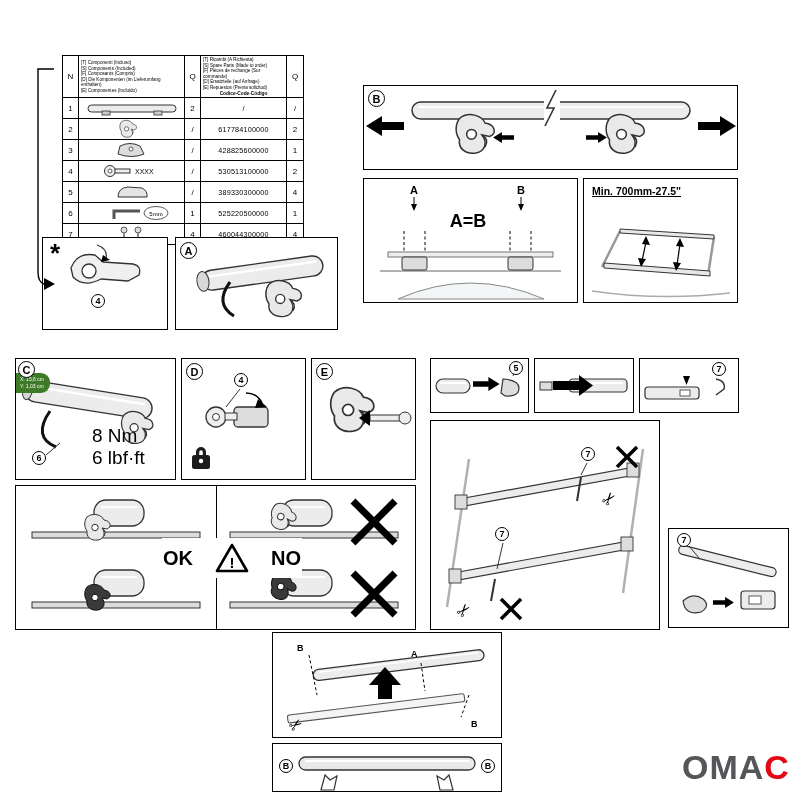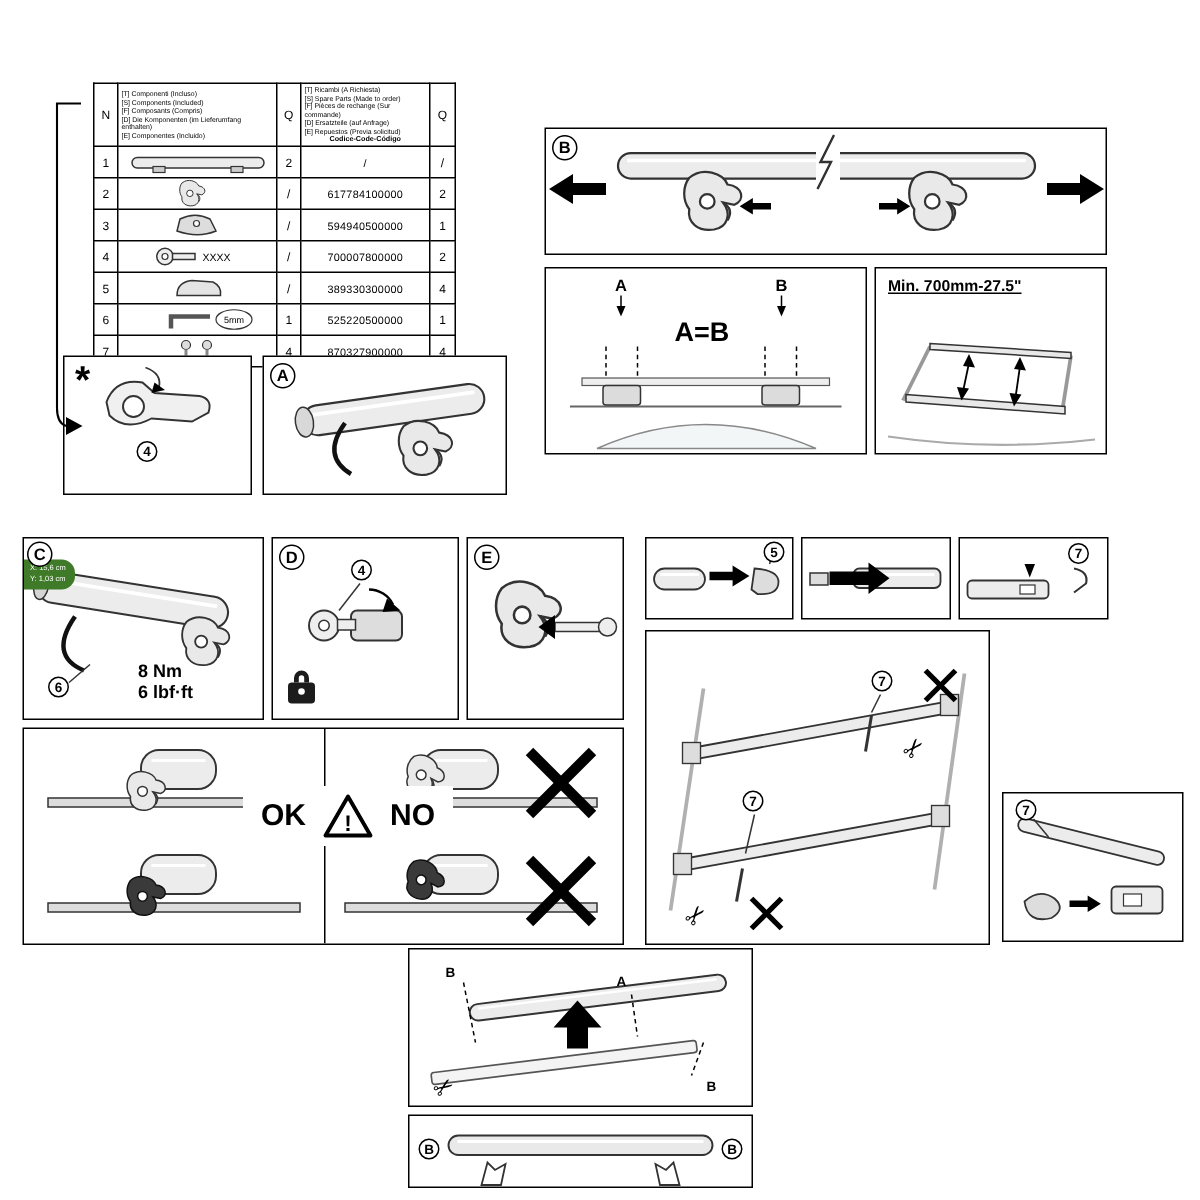--- a/index.html
+++ b/index.html
@@ -23,24 +23,24 @@
   .hdr-multi { font-size:4.6px; line-height:1.2; text-align:left; padding:1px 2px; white-space:pre-line; font-weight:normal; }
   .code-label { font-size:4.8px; text-align:center; font-weight:bold; padding-bottom:1px; }
   .num-cell { font-size:8px; font-weight:normal; }
   .code-cell { font-size:7.2px; letter-spacing:0.2px; }
   .img-cell svg { display:block; margin:0 auto; }
   
   .dash { stroke:#000; stroke-width:1; stroke-dasharray:3 2.5; fill:none; }
   .min-text { position:absolute; left:8px; top:6px; font-weight:bold; font-size:10.5px; text-decoration:underline; }
   .c-tag { position:absolute; left:0; top:14px; background:#3f7a28; color:#fff; font-size:5px;
     line-height:1.35; padding:3px 6px 3px 4px; border-radius:0 9px 9px 0; z-index:2; }
-  .torque { position:absolute; left:76px; top:66px; font-weight:bold; font-size:12px; line-height:1.15;margin-top:16px; }
+  .torque { position:absolute; left:76px; top:66px; font-weight:normal; font-size:19px; line-height:1.15; }
   .divider { position:absolute; top:0; bottom:0; width:1px; background:#000; }
-  .okno-center { position:absolute; left:146px; top:38px; width:140px; height:40px; background:#fff;
-    display:flex; align-items:center; justify-content:center; gap:11px; z-index:2; }
+  .okno-center { position:absolute; left:146px; top:52px; width:140px; height:40px; background:#fff;
+    display:flex; align-items:center; justify-content:center; gap:22px; z-index:2; }
   .okno-word { font-weight:bold; font-size:20px; }
   .xbig line { stroke:#000; stroke-width:7; }
   .xmark line { stroke:#000; stroke-width:3.5; }
   .logo { position:absolute; left:682px; top:748px; font-size:34px; font-weight:bold; letter-spacing:1px; }
   .logo-gray { color:#55565a; } .logo-red { color:#e30613; }
 </style>
 </head>
 <body>
 
 <div class="stage">
@@ -124,35 +124,35 @@
     </tr>
     <tr>
       <td class="num-cell">3</td>
       <td class="img-cell">
         <svg width="100" height="20" viewBox="0 0 100 20">
           <path d="M38,6 q10,-5 20,0 l4,8 q-12,5 -26,0 z" fill="#ddd" stroke="#333"></path>
           <circle cx="49" cy="9" r="2" fill="#fff" stroke="#333" stroke-width="0.8"></circle>
         </svg>
       </td>
       <td class="num-cell">/</td>
-      <td class="code-cell">594940500000</td>
+      <td class="code-cell">428825600000</td>
       <td class="num-cell">1</td>
     </tr>
     <tr>
       <td class="num-cell">4</td>
       <td class="img-cell">
         <svg width="100" height="20" viewBox="0 0 100 20">
           <circle cx="28" cy="10" r="5.5" fill="#eee" stroke="#333"></circle>
           <circle cx="28" cy="10" r="2" fill="#fff" stroke="#333" stroke-width="0.8"></circle>
           <rect x="33" y="8" width="15" height="4" fill="#eee" stroke="#333"></rect>
           <text x="53" y="13" font-size="7">XXXX</text>
         </svg>
       </td>
       <td class="num-cell">/</td>
-      <td class="code-cell">700007800000</td>
+      <td class="code-cell">530513100000</td>
       <td class="num-cell">2</td>
     </tr>
     <tr>
       <td class="num-cell">5</td>
       <td class="img-cell">
         <svg width="100" height="20" viewBox="0 0 100 20">
           <path d="M36,15 q0,-9 10,-10 l14,1 q6,3 5,9 z" fill="#e4e4e4" stroke="#333"></path>
         </svg>
       </td>
       <td class="num-cell">/</td>
@@ -176,21 +176,21 @@
       <td class="num-cell">7</td>
       <td class="img-cell">
         <svg width="100" height="20" viewBox="0 0 100 20">
           <circle cx="42" cy="6" r="3" fill="#ddd" stroke="#333" stroke-width="0.8"></circle>
           <rect x="41" y="9" width="2" height="8" fill="#888"></rect>
           <circle cx="56" cy="6" r="3" fill="#ddd" stroke="#333" stroke-width="0.8"></circle>
           <rect x="55" y="9" width="2" height="8" fill="#888"></rect>
         </svg>
       </td>
       <td class="num-cell">4</td>
-      <td class="code-cell">870327900000</td>
+      <td class="code-cell">460044300000</td>
       <td class="num-cell">4</td>
     </tr>
   </tbody>
     </table>
 
   <div class="panel" style="left:42px;top:237px;width:126px;height:93px;">
     <span class="star">*</span>
     <svg width="124" height="91" viewBox="0 0 124 91">
       <path d="M28,30 q6,-16 24,-13 l8,7 30,2 q9,2 6,11 l-11,6 -27,-2 q-17,9 -28,-2 z" fill="#f0f0f0" stroke="#333" stroke-width="1.3"></path>
       <circle cx="46" cy="33" r="7" fill="#fff" stroke="#333" stroke-width="1.3"></circle>
@@ -490,14 +490,17 @@
     <svg width="228" height="47" viewBox="0 0 228 47">
       <rect x="26" y="13" width="176" height="13" rx="6.5" fill="#e9e9e9" stroke="#333" stroke-width="1.3"></rect>
       <line x1="32" y1="17" x2="196" y2="17" stroke="#fff" stroke-width="2"></line>
       <path d="M48,46 l4,-15 l5,5 l7,-4 l-3,14 z" fill="#fff" stroke="#333" stroke-width="1.2"></path>
       <path d="M180,46 l-4,-15 l-5,5 l-7,-4 l3,14 z" fill="#fff" stroke="#333" stroke-width="1.2"></path>
     </svg>
     <span class="cn" style="left:6px;top:15px;">B</span>
     <span class="cn" style="left:208px;top:15px;">B</span>
   </div>
 
+  <div class="logo">
+    <span class="logo-gray">OMA</span><span class="logo-red">C</span>
+  </div>
 
 </div>
 
 </body></html>

